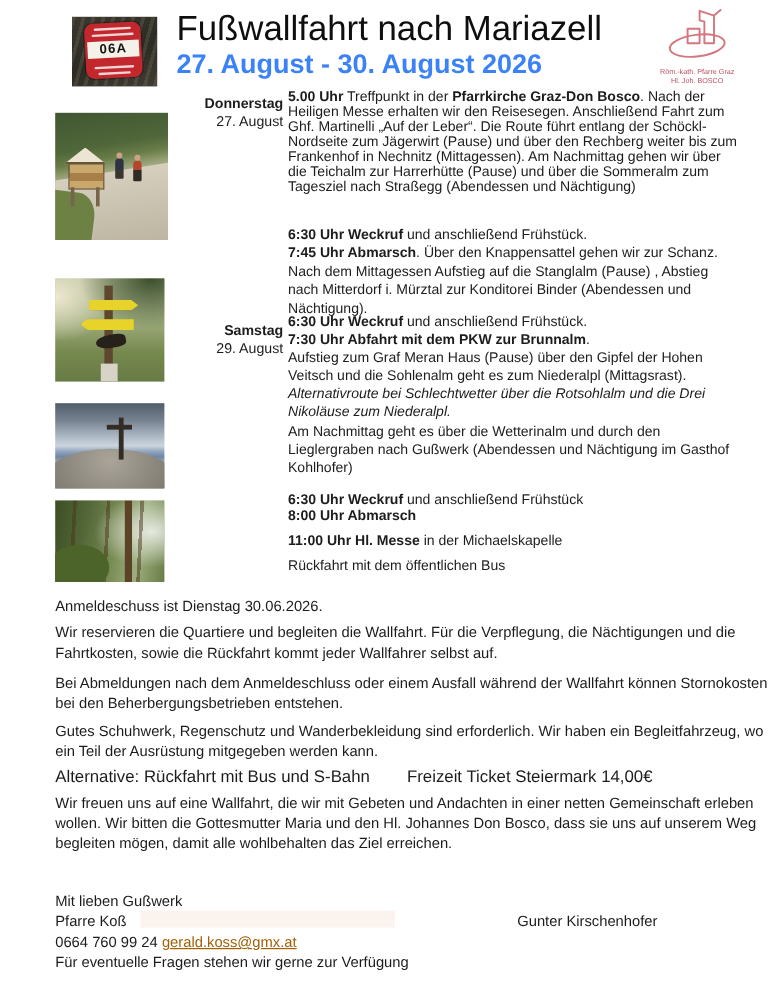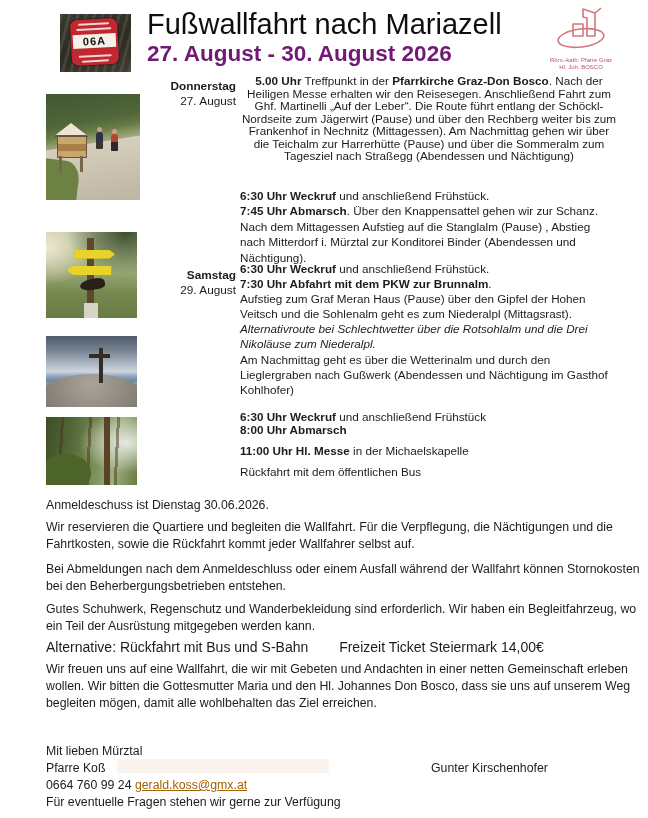--- a/index.html
+++ b/index.html
@@ -3,21 +3,21 @@
 <meta charset="utf-8">
 <style>
   html,body{margin:0;padding:0;background:#ffffff;}
   .page{position:relative;width:648px;height:818px;background:#ffffff;overflow:hidden;
         font-family:"Liberation Sans",sans-serif;color:#1c1c1c;}
   .b{font-weight:700;}
   .i{font-style:italic;}
 
   
   .title{position:absolute;left:147px;top:8px;font-size:29px;line-height:33px;font-weight:400;color:#0e0e0e;white-space:nowrap;}
-  .subtitle{position:absolute;left:147px;top:41px;font-size:22.5px;line-height:26px;font-weight:700;color:#701a75;white-space:nowrap;}
+  .subtitle{position:absolute;left:147px;top:41px;font-size:22.5px;line-height:26px;font-weight:700;color:#3b82f6;white-space:nowrap;}
 
   .marker-photo{position:absolute;left:60px;top:14px;width:71px;height:58px;background:
      repeating-linear-gradient(105deg,rgba(125,118,96,.28) 0 3px,rgba(0,0,0,0) 3px 8px),
      linear-gradient(160deg,#3a382f 0%,#2c2b24 55%,#403d33 100%);}
   .marker-plaque{position:absolute;left:11px;top:5px;width:47px;height:46px;background:#c1272d;
      border-radius:7px;transform:rotate(-3deg);box-shadow:0 0 0 1px rgba(0,0,0,.3);}
   .marker-band{position:absolute;left:2px;right:2px;top:15px;height:14px;background:#f4f1e8;
      display:flex;align-items:center;justify-content:center;}
   .marker-code{font-size:11px;font-weight:700;letter-spacing:1px;color:#141414;line-height:1;}
   .mline{position:absolute;height:2px;background:rgba(255,255,255,.8);border-radius:1px;}
@@ -71,21 +71,21 @@
   .trunks4{left:0;top:0;right:0;bottom:0;background:
      repeating-linear-gradient(93deg,rgba(0,0,0,0) 0 15px,rgba(74,52,30,.5) 15px 18px,rgba(0,0,0,0) 18px 28px);}
   .trunk4{left:64%;top:0;width:6px;height:100%;background:#5c4328;}
   .bush4{left:-6%;bottom:-10%;width:55%;height:55%;background:#4c6329;border-radius:50%;}
 
   
   .day-label{position:absolute;left:144px;width:92px;font-size:11.8px;line-height:15px;text-align:right;}
   .day-label .day{font-weight:700;}
   .desc{position:absolute;left:240px;width:378px;font-size:11.7px;}
   .desc p{margin:0;}
-  #desc-don{top:75px;line-height:12.5px;text-align:center;}
+  #desc-don{top:75px;line-height:12.5px;}
   #desc-fre{top:188px;line-height:15.4px;}
   #desc-sam{top:261px;line-height:15.1px;}
   #desc-son{top:411px;line-height:12.9px;}
   #desc-son p.gap{margin-top:8px;}
 
   
   .note{position:absolute;left:46px;width:600px;font-size:12.3px;line-height:17px;}
   #note1{top:497px;} #note2{top:519px;} #note3{top:561px;} #note4{top:601px;}
   #note-alt{top:641px;font-size:14px;line-height:13px;}
   #note-alt .alt-right{margin-left:27px;}
@@ -198,21 +198,21 @@
   <div class="note" id="note2">Wir reservieren die Quartiere und begleiten die Wallfahrt. Für die Verpflegung, die Nächtigungen und die Fahrtkosten, sowie die Rückfahrt kommt jeder Wallfahrer selbst auf.</div>
   <div class="note" id="note4">Gutes Schuhwerk, Regenschutz und Wanderbekleidung sind erforderlich. Wir haben ein Begleitfahrzeug, wo ein Teil der Ausrüstung mitgegeben werden kann.</div>
   <div class="note" id="note3">Bei Abmeldungen nach dem Anmeldeschluss oder einem Ausfall während der Wallfahrt können Stornokosten bei den Beherbergungsbetrieben entstehen.</div>
   <div class="note" id="note-alt">
     <span class="alt-left">Alternative: Rückfahrt mit Bus und S-Bahn</span>
     <span class="alt-right">Freizeit Ticket Steiermark 14,00€</span>
   </div>
   <div class="note" id="note5">Wir freuen uns auf eine Wallfahrt, die wir mit Gebeten und Andachten in einer netten Gemeinschaft erleben wollen. Wir bitten die Gottesmutter Maria und den Hl. Johannes Don Bosco, dass sie uns auf unserem Weg begleiten mögen, damit alle wohlbehalten das Ziel erreichen.</div>
 
   <div class="whiteout"></div>
-  <div class="fline" id="f-greeting">Mit lieben Mürztal</div>
+  <div class="fline" id="f-greeting">Mit lieben Gußwerk</div>
   <div class="fline" id="f-names">
     <span>Pfarre Koß</span>
     <span class="name-right">Gunter Kirschenhofer</span>
   </div>
   <div class="fline" id="f-contact">
     <span>0664 760 99 24 </span><a class="mail" href="#">gerald.koss@gmx.at</a>
   </div>
   <div class="fline" id="f-final">Für eventuelle Fragen stehen wir gerne zur Verfügung</div>
 
 </div>

